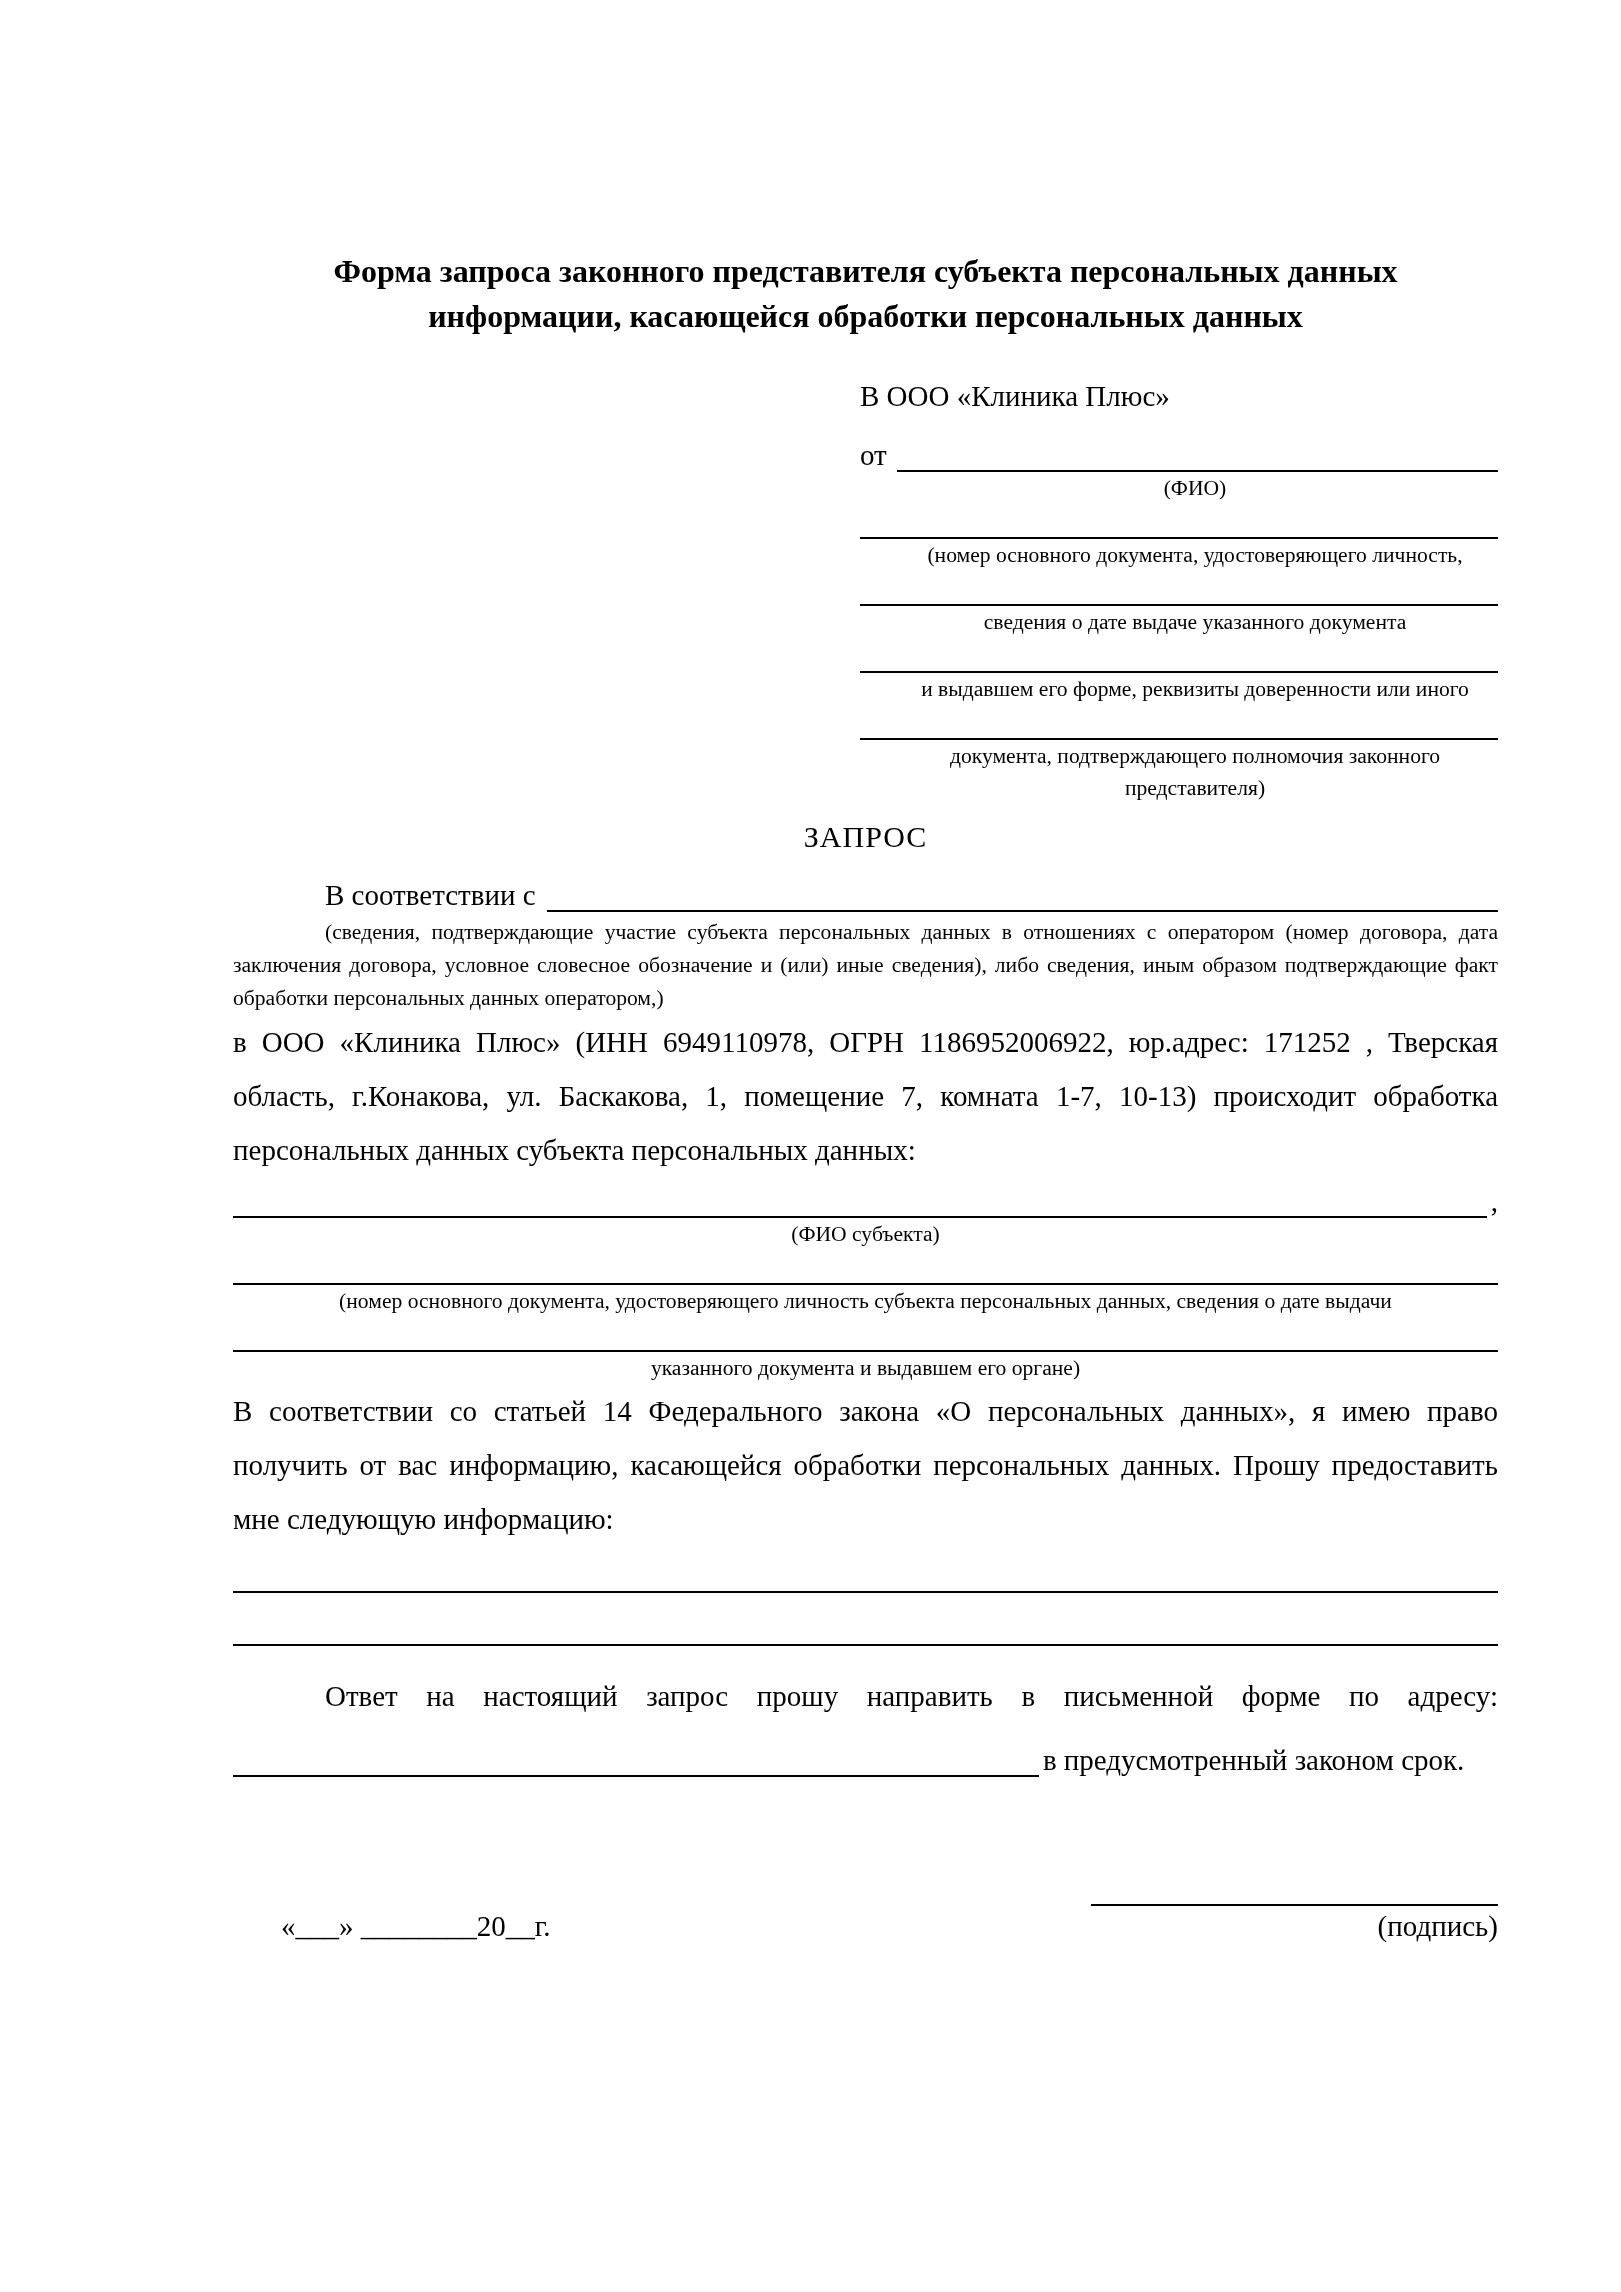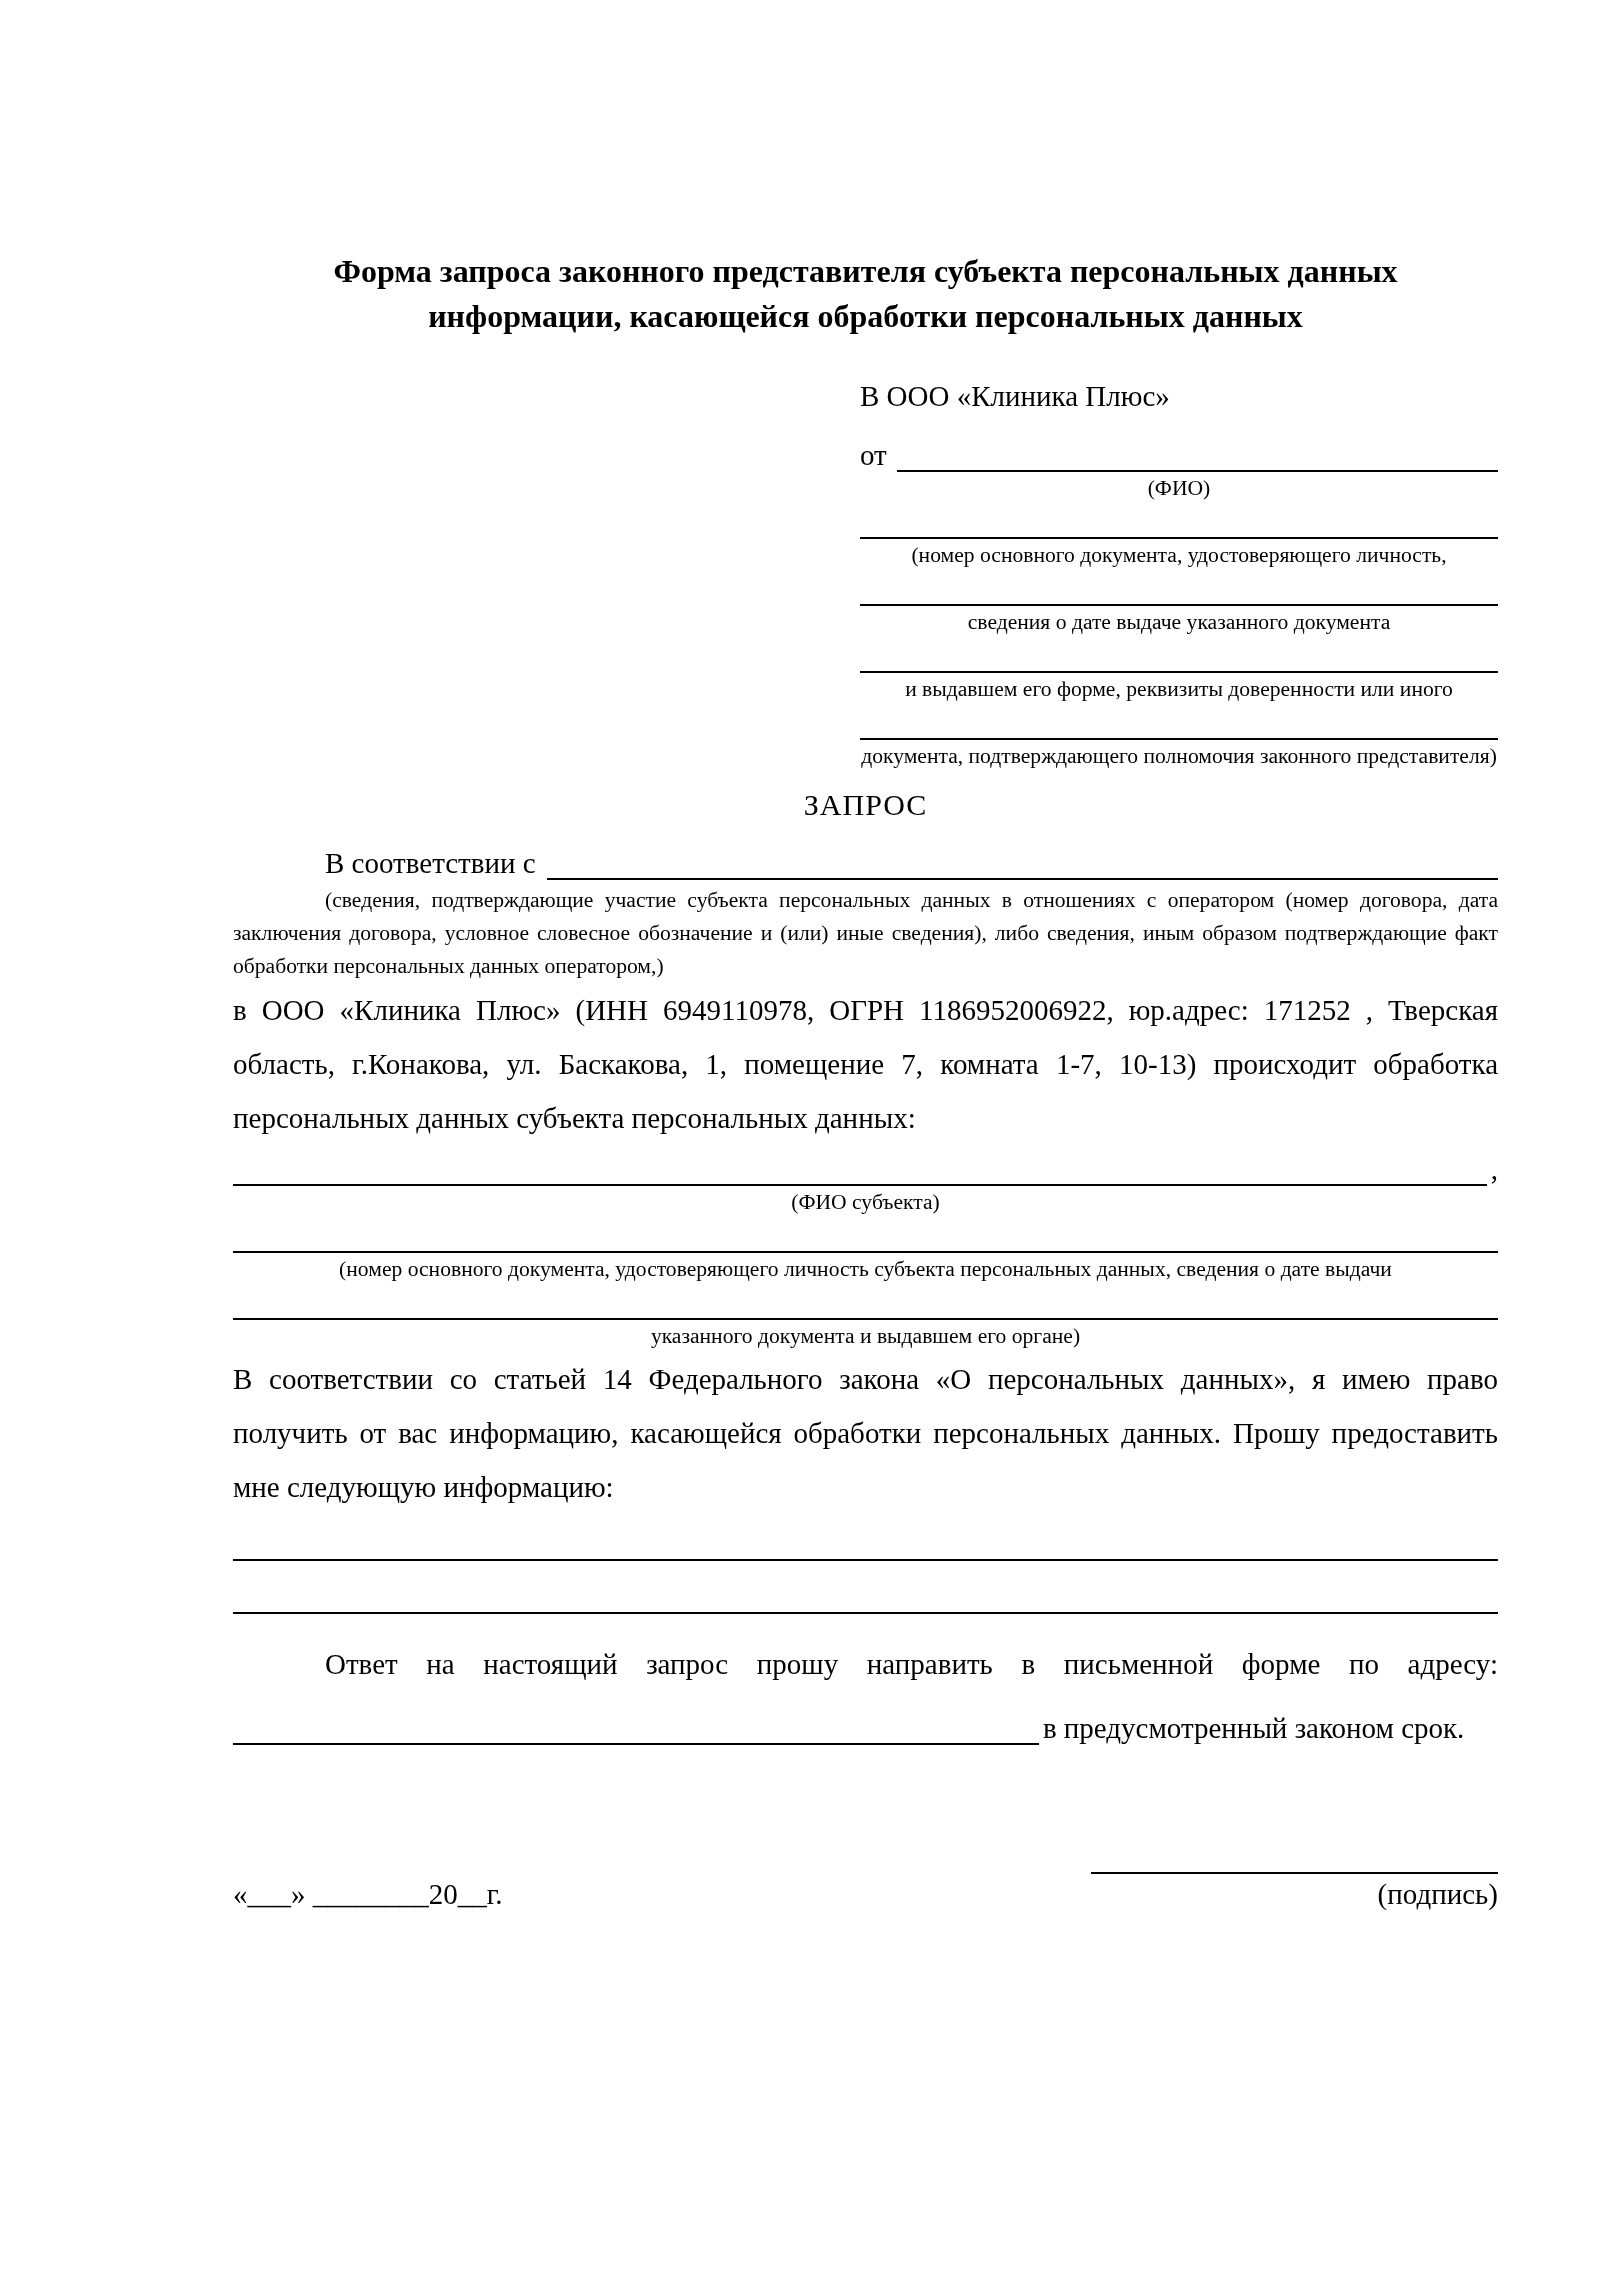--- a/index.html
+++ b/index.html
@@ -13,21 +13,21 @@
   .header-note{margin-left:830px;font-size:28px;line-height:39px;}
 
   .doc-title{margin-top:82px;text-align:center;font-weight:bold;font-size:32px;line-height:45px;}
 
   .addr{margin-top:37px;margin-left:627px;font-size:29px;}
   .addr .to{line-height:41px;}
   .flex-row{display:flex;align-items:flex-end;}
   .from-row{height:55px;}
   .from-row .lbl{padding-right:9.8px;white-space:nowrap;}
   .fill{flex:1;border-bottom:2.9px solid #000;}
-  .cap{font-size:21.6px;line-height:32px;text-align:center;}
+  .cap{font-size:21.6px;line-height:32px;text-align:center;margin-left:32px;}
   .line-row{height:33px;border-bottom:2.9px solid #000;}
 
   .zapros{margin-top:12px;text-align:center;font-size:30px;line-height:41px;letter-spacing:1px;}
 
   .intro-row{margin-top:11.8px;height:43px;font-size:29px;}
   .intro-row .lbl{padding-left:92px;padding-right:11.8px;white-space:nowrap;text-align:right;}
 
   .note{font-size:21.6px;line-height:33px;text-align:justify;text-indent:92px;margin-top:3.9px;}
 
   .body-par{font-size:29px;line-height:54px;text-align:justify;}
@@ -40,21 +40,21 @@
 
   .blank-line{border-bottom:2.9px solid #000;}
   .blank-1{height:23.5px;margin-top:21.6px;}
   .blank-2{height:51px;}
 
   .reply-1{margin-top:23.5px;font-size:29px;line-height:54px;text-align:justify;text-align-last:justify;text-indent:92px;}
   .reply-2{height:54px;font-size:29px;}
   .reply-2 .fill-fixed{width:806px;border-bottom:2.9px solid #000;}
   .reply-2 .tail{white-space:nowrap;padding-left:3.9px;}
 
-  .footer-row{margin-top:94px;display:flex;justify-content:space-between;align-items:flex-end;font-size:29px;line-height:41px;}
+  .footer-row{margin-top:94px;display:flex;justify-content:space-between;align-items:flex-end;font-size:29px;line-height:41px;margin-left:48px;}
   .sig{display:flex;align-items:flex-end;flex-direction:column;}
   .sig .sig-line{width:407px;border-bottom:2.9px solid #000;height:33px;}
   .sig .sig-cap{white-space:nowrap;}
 </style>
 </head>
 <body>
 
 <div class="page">
   <div class="content">
 

